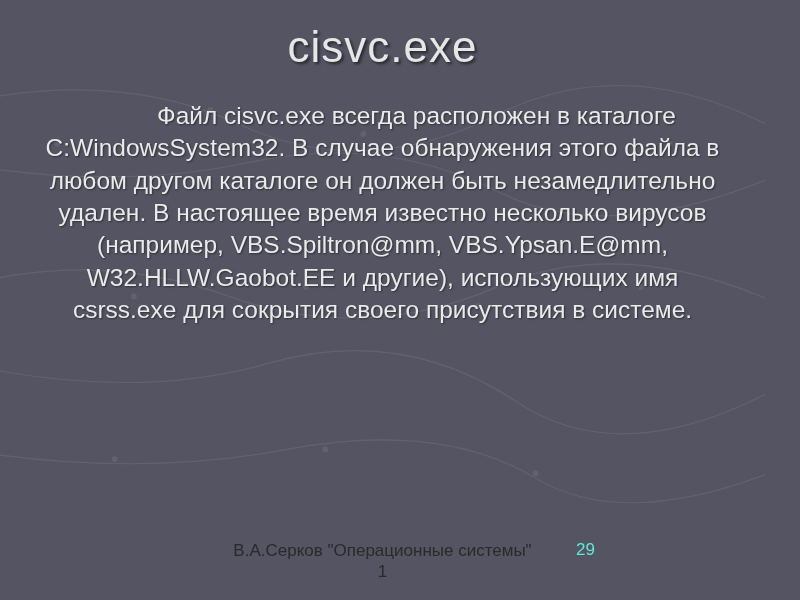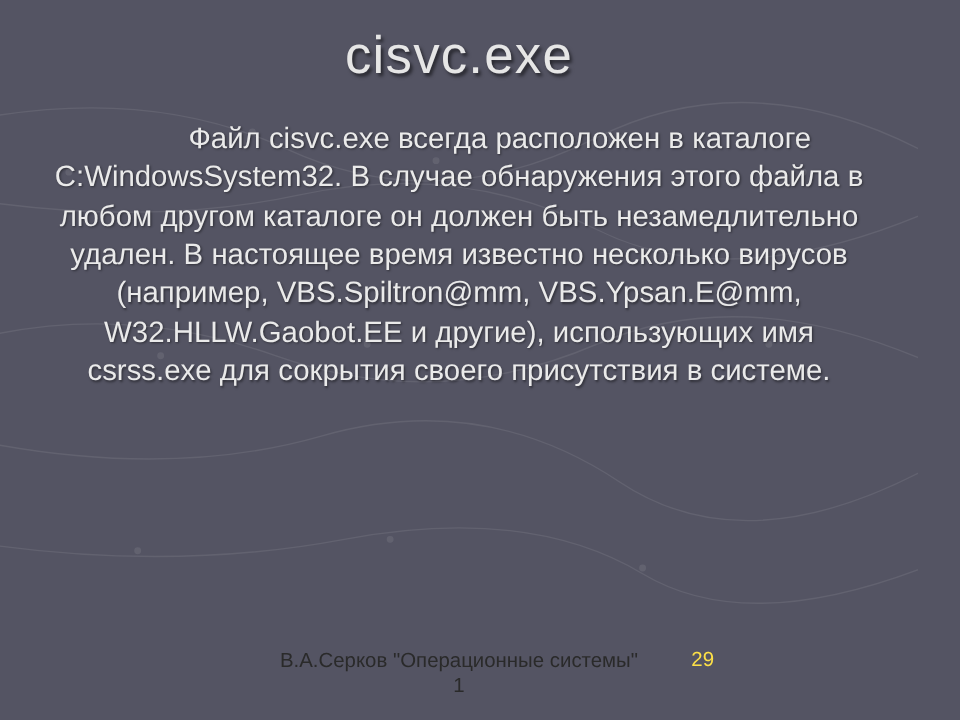--- a/index.html
+++ b/index.html
@@ -66,21 +66,21 @@
   .footer-center {
     max-width: 300px;
     text-align: center;
     line-height: 1.25;
   }
   .footer-right {
     position: absolute;
     right: 170px;
     top: 0;
     font-size: 17px;
-    color: #fde047;
+    color: #5eead4;
   }
 </style>
 </head>
 <body>
 
 <div class="slide">
 
   <svg class="bg-deco" viewBox="0 0 800 600" preserveAspectRatio="none">
     <g stroke="#ffffff" stroke-width="1.2" fill="none">
       <path d="M-50 110 Q 120 70 250 130 T 520 120 T 820 140"></path>

